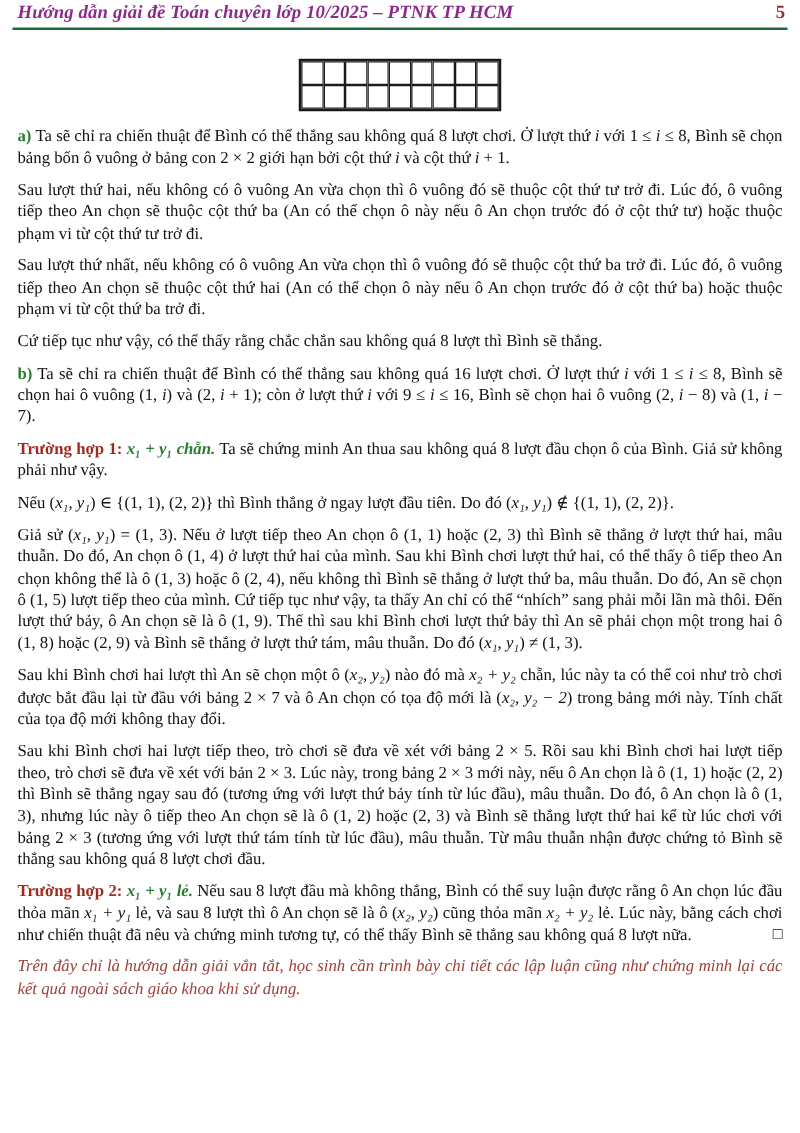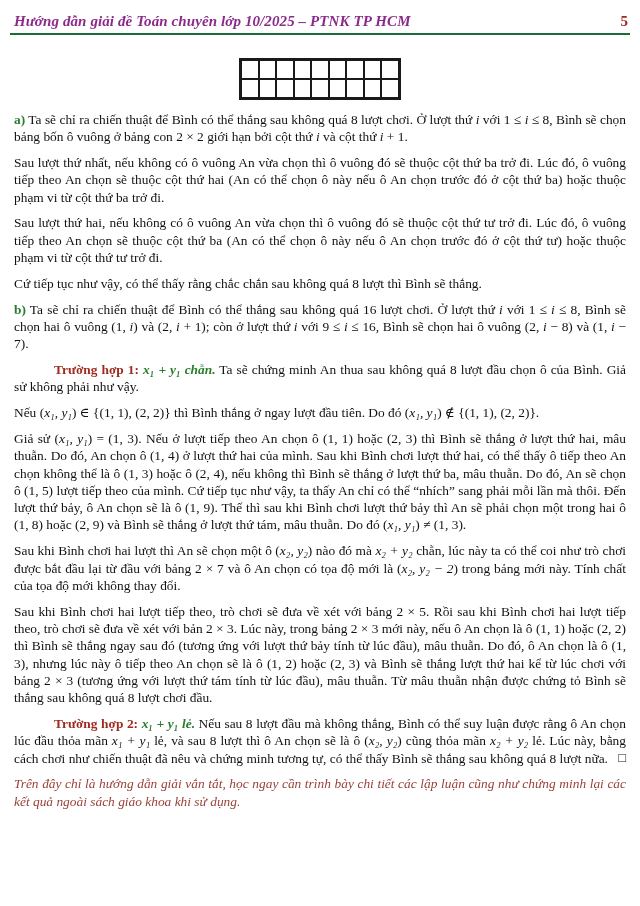--- a/index.html
+++ b/index.html
@@ -14,21 +14,21 @@
     height:906px;
     background:#ffffff;
     overflow:hidden;
     font-family:"Liberation Serif","DejaVu Serif",serif;
     color:var(--text-black,#111);
   }
   .hdr{
     display:flex;
     justify-content:space-between;
     align-items:center;
-    padding:13px 12px 0 14px;
+    padding:2px 12px 0 14px;
   }
   .hdr-title{
     color:var(--header-purple,#8b2a8b);
     font-style:italic;
     font-weight:bold;
     font-size:15px;
     letter-spacing:.1px;
   }
   .hdr-num{
     color:var(--page-red,#a3282a);
@@ -62,21 +62,21 @@
     text-align:justify;
   }
   p.para{
     margin:0 0 8.5px 0;
     position:relative;
   }
   .r-p{}
   .r-m{font-style:italic;}
   .r-g{color:var(--label-green,#2a7d2e);font-weight:bold;}
   .r-gi{color:var(--label-green,#2a7d2e);font-style:italic;font-weight:bold;}
-  .r-c{color:var(--case-red,#9e2b1e);font-weight:bold;margin-left:40px;}
+  .r-c{color:var(--case-red,#9e2b1e);font-weight:bold;}
   .r-q{position:absolute;right:0;bottom:1px;font-size:13px;}
   p.note{
     color:var(--note-red,#9a4038);
     font-style:italic;
     margin-top:4px;
   }
 </style>
 </head>
 <body>
 
@@ -107,26 +107,26 @@
         <div class="cell"></div>
         <div class="cell"></div>
         <div class="cell"></div>
         <div class="cell"></div>
         <div class="cell"></div>
       </div>
   </div>
 
   <div class="bodytext">
       <p class="para"><span class="r-g">a)</span><span class="r-p"> Ta sẽ chỉ ra chiến thuật để Bình có thể thắng sau không quá 8 lượt chơi. Ở lượt thứ </span><span class="r-m">i</span><span class="r-p"> với 1 ≤ </span><span class="r-m">i</span><span class="r-p"> ≤ 8, Bình sẽ chọn bảng bốn ô vuông ở bảng con 2 × 2 giới hạn bởi cột thứ </span><span class="r-m">i</span><span class="r-p"> và cột thứ </span><span class="r-m">i</span><span class="r-p"> + 1.</span></p>
+      <p class="para"><span class="r-p">Sau lượt thứ hai, nếu không có ô vuông An vừa chọn thì ô vuông đó sẽ thuộc cột thứ tư trở đi. Lúc đó, ô vuông tiếp theo An chọn sẽ thuộc cột thứ ba (An có thể chọn ô này nếu ô An chọn trước đó ở cột thứ tư) hoặc thuộc phạm vi từ cột thứ tư trở đi.</span></p>
       <p class="para"><span class="r-p">Sau lượt thứ nhất, nếu không có ô vuông An vừa chọn thì ô vuông đó sẽ thuộc cột thứ ba trở đi. Lúc đó, ô vuông tiếp theo An chọn sẽ thuộc cột thứ hai (An có thể chọn ô này nếu ô An chọn trước đó ở cột thứ ba) hoặc thuộc phạm vi từ cột thứ ba trở đi.</span></p>
-      <p class="para"><span class="r-p">Sau lượt thứ hai, nếu không có ô vuông An vừa chọn thì ô vuông đó sẽ thuộc cột thứ tư trở đi. Lúc đó, ô vuông tiếp theo An chọn sẽ thuộc cột thứ ba (An có thể chọn ô này nếu ô An chọn trước đó ở cột thứ tư) hoặc thuộc phạm vi từ cột thứ tư trở đi.</span></p>
       <p class="para"><span class="r-p">Cứ tiếp tục như vậy, có thể thấy rằng chắc chắn sau không quá 8 lượt thì Bình sẽ thắng.</span></p>
       <p class="para"><span class="r-g">b)</span><span class="r-p"> Ta sẽ chỉ ra chiến thuật để Bình có thể thắng sau không quá 16 lượt chơi. Ở lượt thứ </span><span class="r-m">i</span><span class="r-p"> với 1 ≤ </span><span class="r-m">i</span><span class="r-p"> ≤ 8, Bình sẽ chọn hai ô vuông (1, </span><span class="r-m">i</span><span class="r-p">) và (2, </span><span class="r-m">i</span><span class="r-p"> + 1); còn ở lượt thứ </span><span class="r-m">i</span><span class="r-p"> với 9 ≤ </span><span class="r-m">i</span><span class="r-p"> ≤ 16, Bình sẽ chọn hai ô vuông (2, </span><span class="r-m">i</span><span class="r-p"> − 8) và (1, </span><span class="r-m">i</span><span class="r-p"> − 7).</span></p>
       <p class="para"><span class="r-c">Trường hợp 1:</span><span class="r-gi"> x₁ + y₁ chẵn.</span><span class="r-p"> Ta sẽ chứng minh An thua sau không quá 8 lượt đầu chọn ô của Bình. Giả sử không phải như vậy.</span></p>
       <p class="para"><span class="r-p">Nếu (</span><span class="r-m">x₁, y₁</span><span class="r-p">) ∈ {(1, 1), (2, 2)} thì Bình thắng ở ngay lượt đầu tiên. Do đó (</span><span class="r-m">x₁, y₁</span><span class="r-p">) ∉ {(1, 1), (2, 2)}.</span></p>
       <p class="para"><span class="r-p">Giả sử (</span><span class="r-m">x₁, y₁</span><span class="r-p">) = (1, 3). Nếu ở lượt tiếp theo An chọn ô (1, 1) hoặc (2, 3) thì Bình sẽ thắng ở lượt thứ hai, mâu thuẫn. Do đó, An chọn ô (1, 4) ở lượt thứ hai của mình. Sau khi Bình chơi lượt thứ hai, có thể thấy ô tiếp theo An chọn không thể là ô (1, 3) hoặc ô (2, 4), nếu không thì Bình sẽ thắng ở lượt thứ ba, mâu thuẫn. Do đó, An sẽ chọn ô (1, 5) lượt tiếp theo của mình. Cứ tiếp tục như vậy, ta thấy An chỉ có thể “nhích” sang phải mỗi lần mà thôi. Đến lượt thứ bảy, ô An chọn sẽ là ô (1, 9). Thế thì sau khi Bình chơi lượt thứ bảy thì An sẽ phải chọn một trong hai ô (1, 8) hoặc (2, 9) và Bình sẽ thắng ở lượt thứ tám, mâu thuẫn. Do đó (</span><span class="r-m">x₁, y₁</span><span class="r-p">) ≠ (1, 3).</span></p>
       <p class="para"><span class="r-p">Sau khi Bình chơi hai lượt thì An sẽ chọn một ô (</span><span class="r-m">x₂, y₂</span><span class="r-p">) nào đó mà </span><span class="r-m">x₂ + y₂</span><span class="r-p"> chẵn, lúc này ta có thể coi như trò chơi được bắt đầu lại từ đầu với bảng 2 × 7 và ô An chọn có tọa độ mới là (</span><span class="r-m">x₂, y₂ − 2</span><span class="r-p">) trong bảng mới này. Tính chất của tọa độ mới không thay đổi.</span></p>
       <p class="para"><span class="r-p">Sau khi Bình chơi hai lượt tiếp theo, trò chơi sẽ đưa về xét với bảng 2 × 5. Rồi sau khi Bình chơi hai lượt tiếp theo, trò chơi sẽ đưa về xét với bản 2 × 3. Lúc này, trong bảng 2 × 3 mới này, nếu ô An chọn là ô (1, 1) hoặc (2, 2) thì Bình sẽ thắng ngay sau đó (tương ứng với lượt thứ bảy tính từ lúc đầu), mâu thuẫn. Do đó, ô An chọn là ô (1, 3), nhưng lúc này ô tiếp theo An chọn sẽ là ô (1, 2) hoặc (2, 3) và Bình sẽ thắng lượt thứ hai kể từ lúc chơi với bảng 2 × 3 (tương ứng với lượt thứ tám tính từ lúc đầu), mâu thuẫn. Từ mâu thuẫn nhận được chứng tỏ Bình sẽ thắng sau không quá 8 lượt chơi đầu.</span></p>
       <p class="para"><span class="r-c">Trường hợp 2:</span><span class="r-gi"> x₁ + y₁ lẻ.</span><span class="r-p"> Nếu sau 8 lượt đầu mà không thắng, Bình có thể suy luận được rằng ô An chọn lúc đầu thỏa mãn </span><span class="r-m">x₁ + y₁</span><span class="r-p"> lẻ, và sau 8 lượt thì ô An chọn sẽ là ô (</span><span class="r-m">x₂, y₂</span><span class="r-p">) cũng thỏa mãn </span><span class="r-m">x₂ + y₂</span><span class="r-p"> lẻ. Lúc này, bằng cách chơi như chiến thuật đã nêu và chứng minh tương tự, có thể thấy Bình sẽ thắng sau không quá 8 lượt nữa.</span><span class="r-q">□</span></p>
-      <p class="para note"><span class="r-p">Trên đây chỉ là hướng dẫn giải vắn tắt, học ngay cần trình bày chi tiết các lập luận cũng như chứng minh lại các kết quả ngoài sách giáo khoa khi sử dụng.</span></p>
+      <p class="para note"><span class="r-p">Trên đây chỉ là hướng dẫn giải vắn tắt, học sinh cần trình bày chi tiết các lập luận cũng như chứng minh lại các kết quả ngoài sách giáo khoa khi sử dụng.</span></p>
     </div>
 
 </div>
 
 </body></html>

